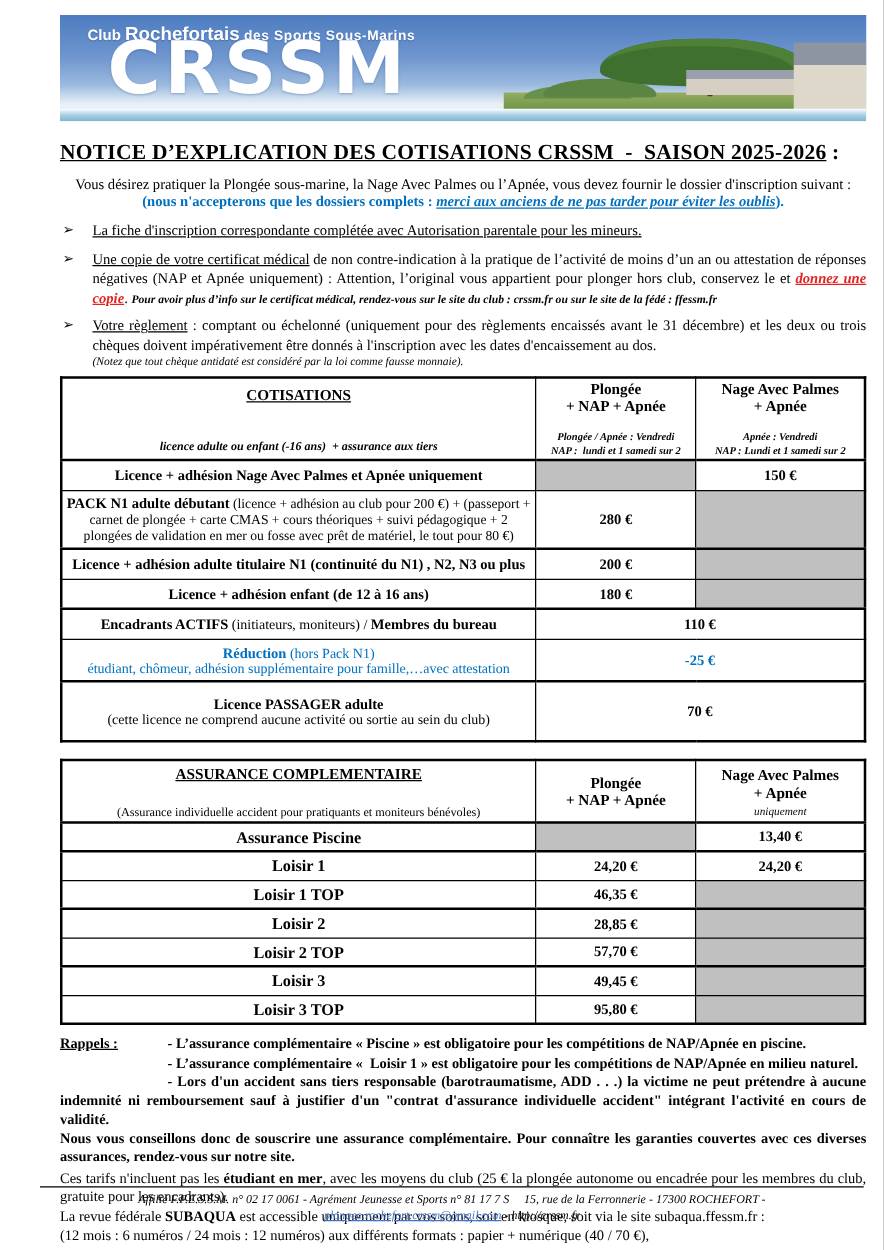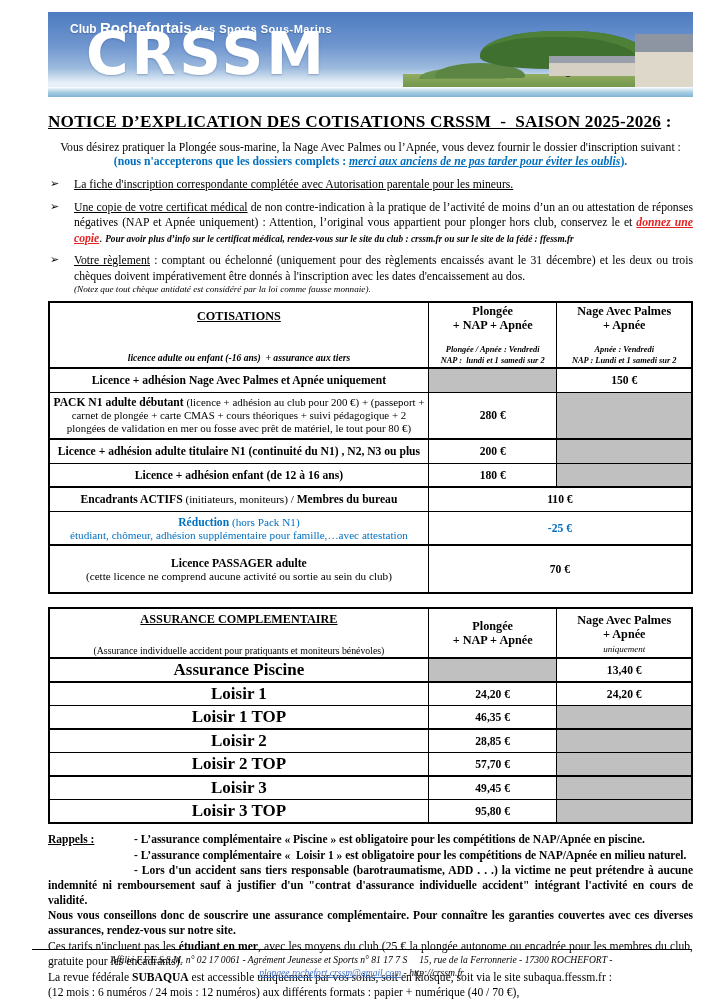--- a/index.html
+++ b/index.html
@@ -58,21 +58,21 @@
   .ht2{font-size:12.2px;font-weight:bold;line-height:1.15;}
   .hsub2{font-size:8.4px;font-weight:bold;font-style:italic;line-height:1.25;margin-top:13px;}
   .hsub3{font-size:9px;font-style:italic;margin-top:3px;}
   .lblcell{font-size:11.6px;font-weight:bold;}
   .packrest{font-weight:normal;font-size:10.9px;}
   .price{font-size:11.6px;font-weight:bold;}
   .sub-line{font-weight:normal;font-size:11.2px;text-align:center;}
   .r-h24{height:24px}.r-h48{height:47px}.r-h34{height:34px}.r-h36{height:48px}
   .t2 td{height:23px;}
   .t2 td.hcell{height:50px;}
-  .t2 .lblcell{font-size:17px;}
+  .t2 .lblcell{font-size:13px;}
 
   
   .rappels{margin-top:8px;font-weight:bold;font-size:11.5px;line-height:1.32;}
   .rap-head{position:relative;}
   .rap-label{position:absolute;left:0;top:0;text-decoration:underline;}
   .rap-ind{padding-left:86px;margin:0;}
   .rap-p{margin:0;text-indent:86px;text-align:justify;}
   .rap-p2{margin:0;text-align:justify;}
   .notes{font-size:11.6px;line-height:1.34;}
   .notes p{margin:0;}

